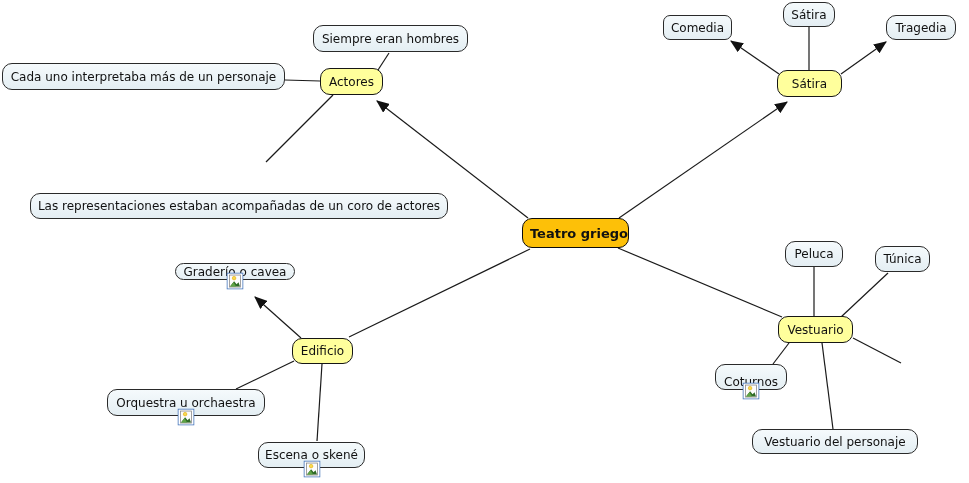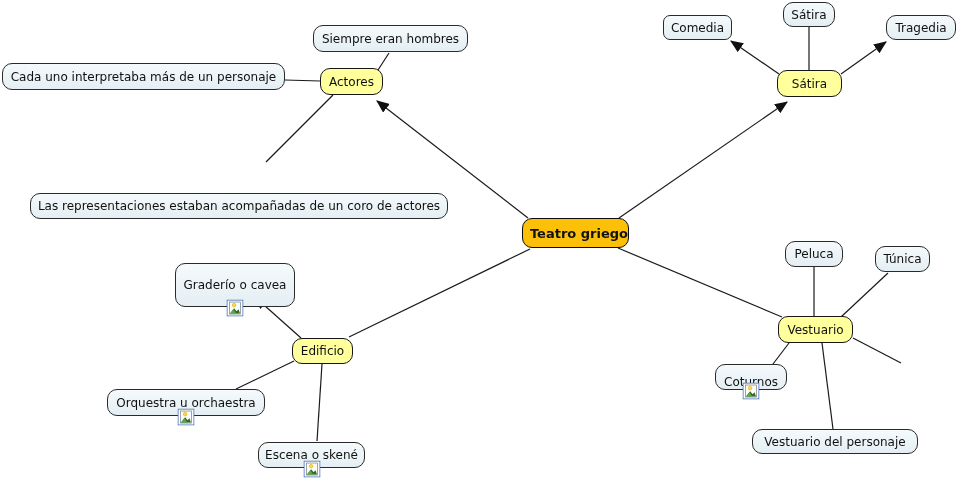--- a/index.html
+++ b/index.html
@@ -97,21 +97,21 @@
       </div>
       <div class="node leaf" style="left: 783px; top: 2px; width: 52px; height: 25px;">
         <span>Sátira</span>
       </div>
       <div class="node leaf" style="left: 886px; top: 15px; width: 70px; height: 25px;">
         <span>Tragedia</span>
       </div>
       <div class="node branch" style="left: 292px; top: 338px; width: 61px; height: 26px;">
         <span>Edificio</span>
       </div>
-      <div class="node leaf" style="left: 175px; top: 263px; width: 120px; height: 44px;">
+      <div class="node leaf" style="left: 175px; top: 263px; width: 120px; height: 17px;">
         <span>Graderío o cavea</span>
         <span class="res-icon"><svg width="17" height="17" viewBox="0 0 17 17" xmlns="http://www.w3.org/2000/svg">
             <rect x="0.5" y="0.5" width="16" height="16" fill="#ffffff" stroke="#3d6fb8"></rect>
             <rect x="3" y="2.5" width="11" height="12" fill="#fcfcfc" stroke="#8a8a8a" stroke-width="0.8"></rect>
             <circle cx="7.6" cy="5.6" r="1.8" fill="#f9d94d" stroke="#dca200" stroke-width="0.5"></circle>
             <path d="M3.5 14 L7.6 8.6 L10.1 11.6 L12 9.6 L13.5 14 Z" fill="#2f6b25"></path>
             <path d="M3.5 14 L7 9.8 L9.6 14 Z" fill="#5ea344"></path>
           </svg></span>
       </div>
       <div class="node leaf" style="left: 107px; top: 389px; width: 158px; height: 27px;">

